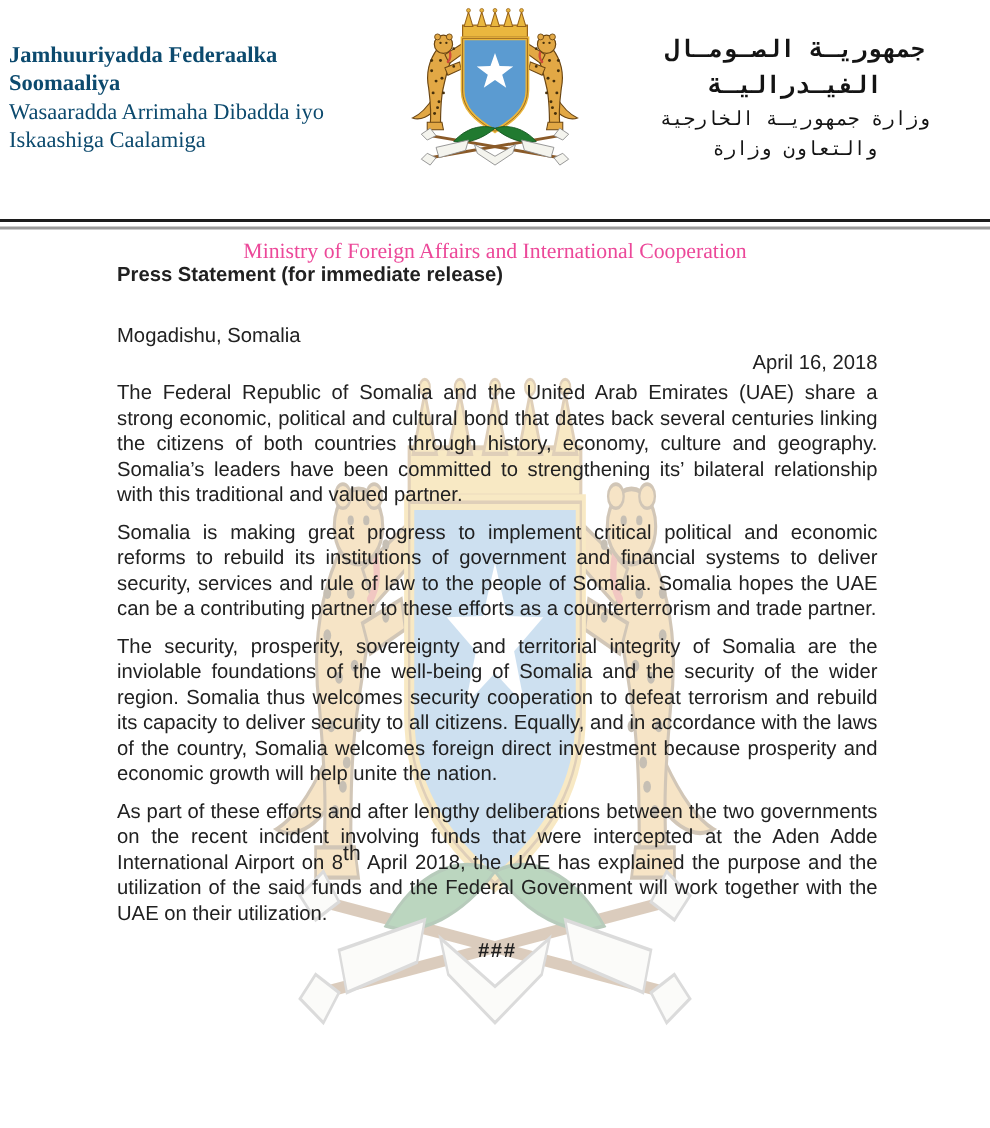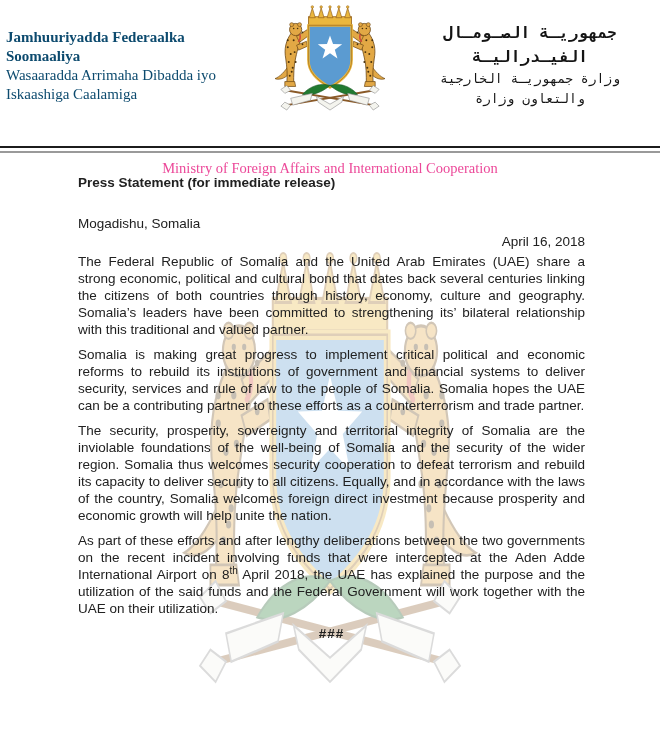--- a/index.html
+++ b/index.html
@@ -50,21 +50,21 @@
   }
   
   .doc-body{
     position:absolute;left:78px;top:170px;width:507px;z-index:1;
     font-size:13.5px;line-height:17px;
   }
   .doc-title{font-weight:bold;margin:4px 0 24px 0;}
   .doc-loc{margin:0;line-height:18px;}
   .doc-date{margin:0 0 2px 0;line-height:18px;text-align:right;}
   .para{margin:0 0 8px 0;text-align:justify;}
-  .para sup{font-size:10px;line-height:0;}
+  .para sup{font-size:14px;line-height:0;}
   .endmark{margin:2px 0 0 0;text-align:center;font-weight:bold;letter-spacing:1px;}
 </style>
 </head>
 <body>
 
 <div class="page">
 
   <header class="letterhead">
 
     <div class="somali-block">

